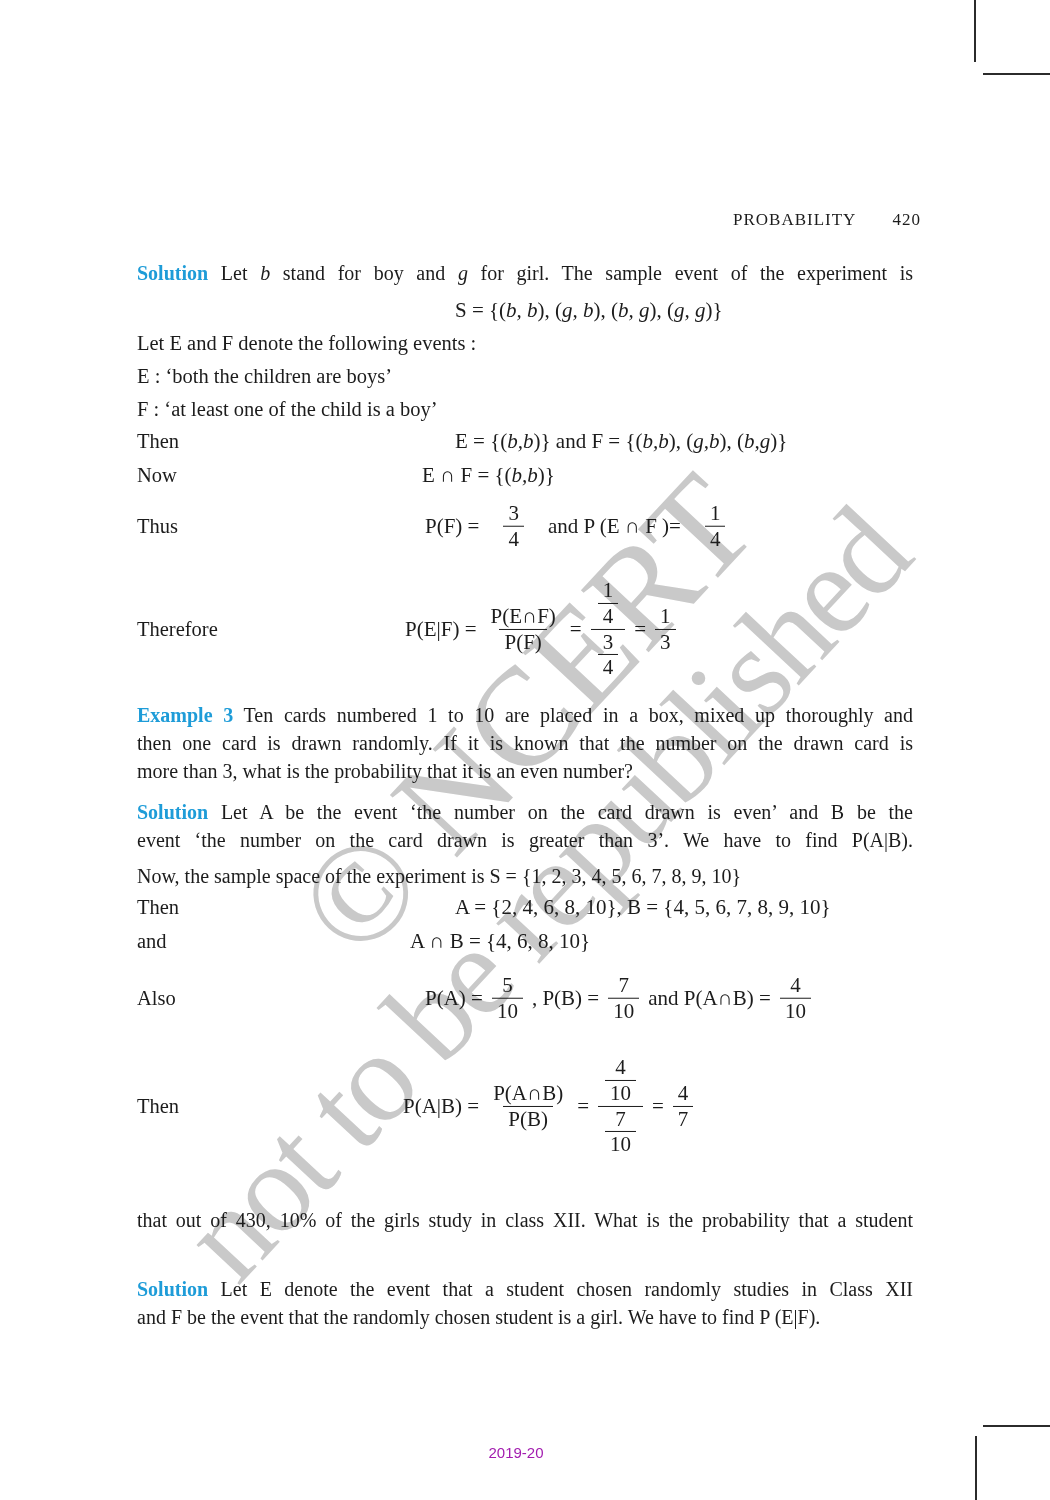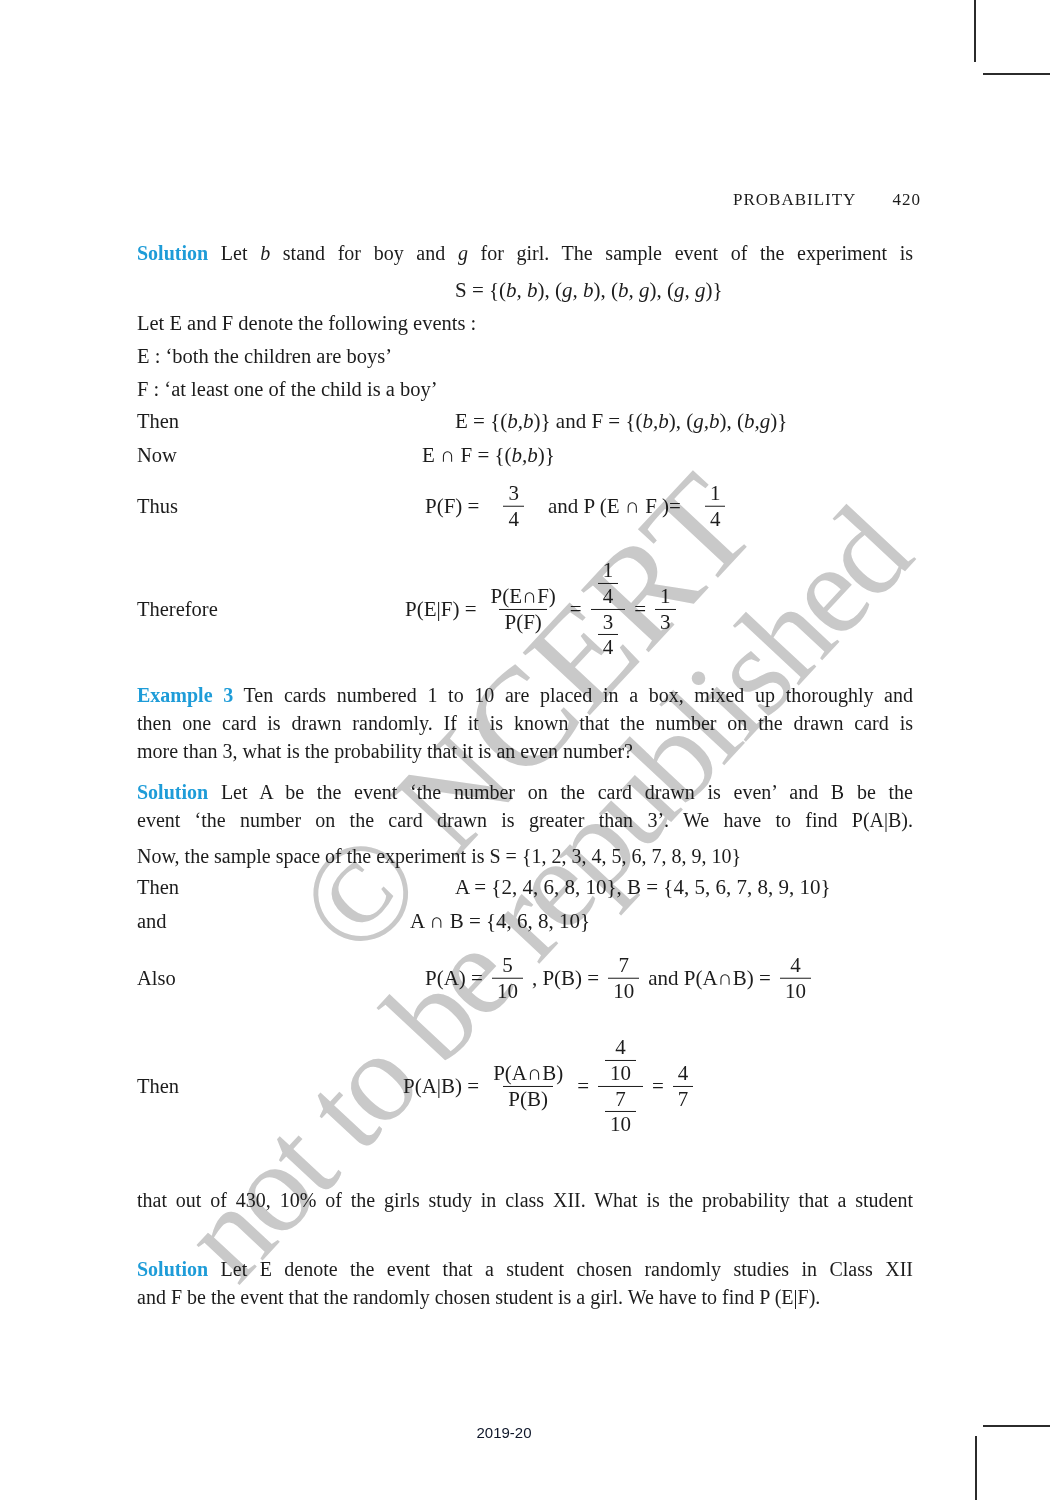--- a/index.html
+++ b/index.html
@@ -20,21 +20,21 @@
     position:absolute;
     z-index:0;
     color:var(--wm);
     white-space:nowrap;
     font-family:"Liberation Serif", serif;
     pointer-events:none;
   }
   .wm1{left:525px;top:715px;font-size:140px;transform:translate(-50%,-50%) rotate(-47deg);}
   .wm2{left:545px;top:895px;font-size:128px;letter-spacing:-4px;transform:translate(-50%,-50%) rotate(-47deg);}
   .crop{position:absolute;background:#2b2b2b;z-index:2;}
-  .layer{position:absolute;inset:0;z-index:1;}
+  .layer{position:absolute;inset:0;z-index:1;margin-top:20px;}
   .header{
     position:absolute;top:190px;left:733px;
     display:flex;gap:36px;align-items:baseline;
     font-size:17px;letter-spacing:1px;
   }
   .tline{position:absolute;left:137px;font-size:20.5px;white-space:nowrap;}
   .pline{
     position:absolute;left:137px;width:776px;
     font-size:20px;line-height:26px;
     text-align:justify;text-align-last:justify;
@@ -46,22 +46,22 @@
   .rlabel{position:absolute;left:137px;top:50%;transform:translateY(-50%);font-size:20.5px;}
   .meq{
     position:absolute;top:50%;transform:translateY(-50%);
     display:flex;align-items:center;gap:9px;
     font-size:21px;white-space:nowrap;
   }
   .frac{display:inline-flex;flex-direction:column;align-items:center;line-height:1.18;}
   .frac .n,.frac .d{padding:0 5px;display:block;text-align:center;}
   .frac .d{border-top:1.6px solid var(--ink);}
   .frac .frac{padding:0 2px;}
-  .footer{position:absolute;top:1424px;left:404px;width:200px;text-align:center;
-          font-family:"Liberation Sans", sans-serif;font-size:15px;color:#0f172a;}
+  .footer{position:absolute;top:1424px;left:416px;width:200px;text-align:center;
+          font-family:"Liberation Sans", sans-serif;font-size:15px;color:#a21caf;}
 </style>
 </head>
 <body>
 
 <div class="page">
 
   <div class="wm wm1">© NCERT</div>
   <div class="wm wm2">not to be republished</div>
 
   <div class="crop" style="left:974px;top:0;width:2px;height:62px;"></div>

